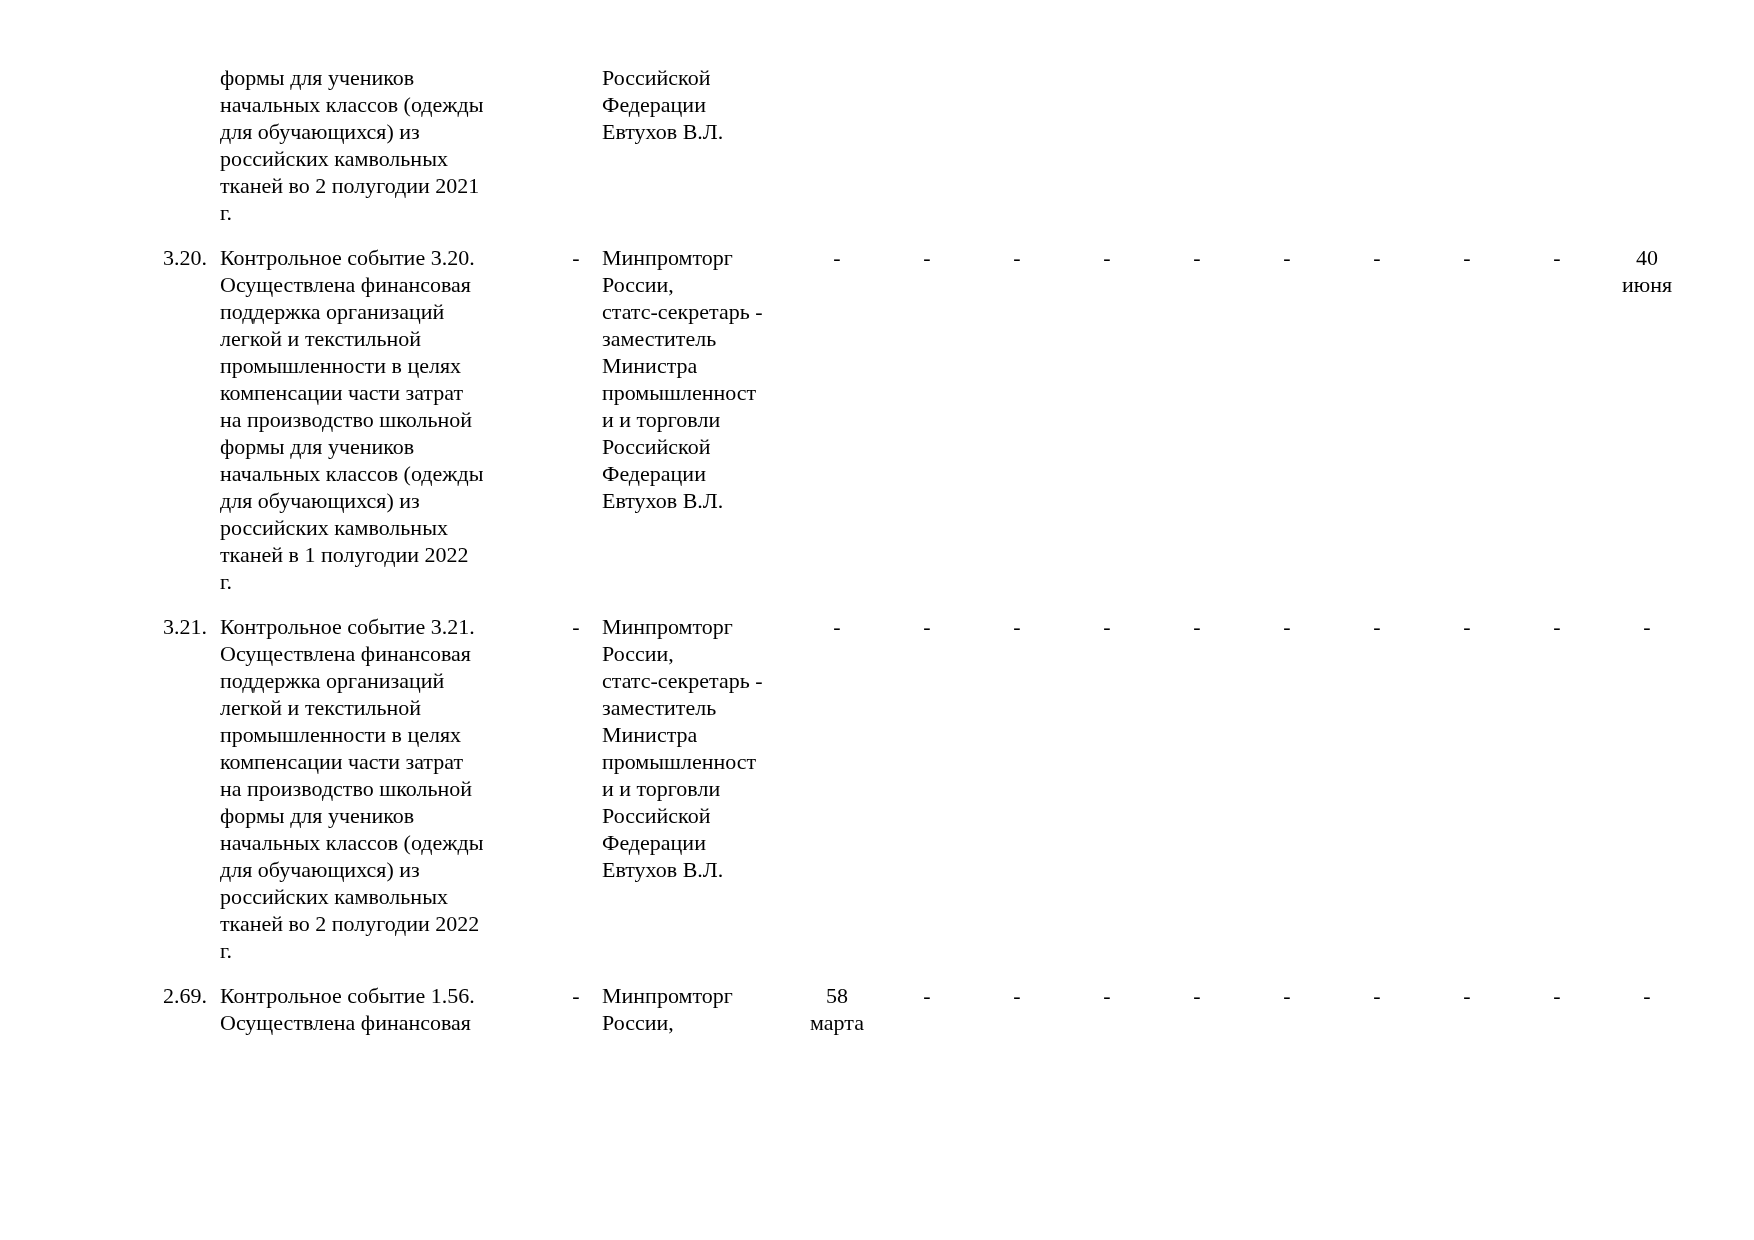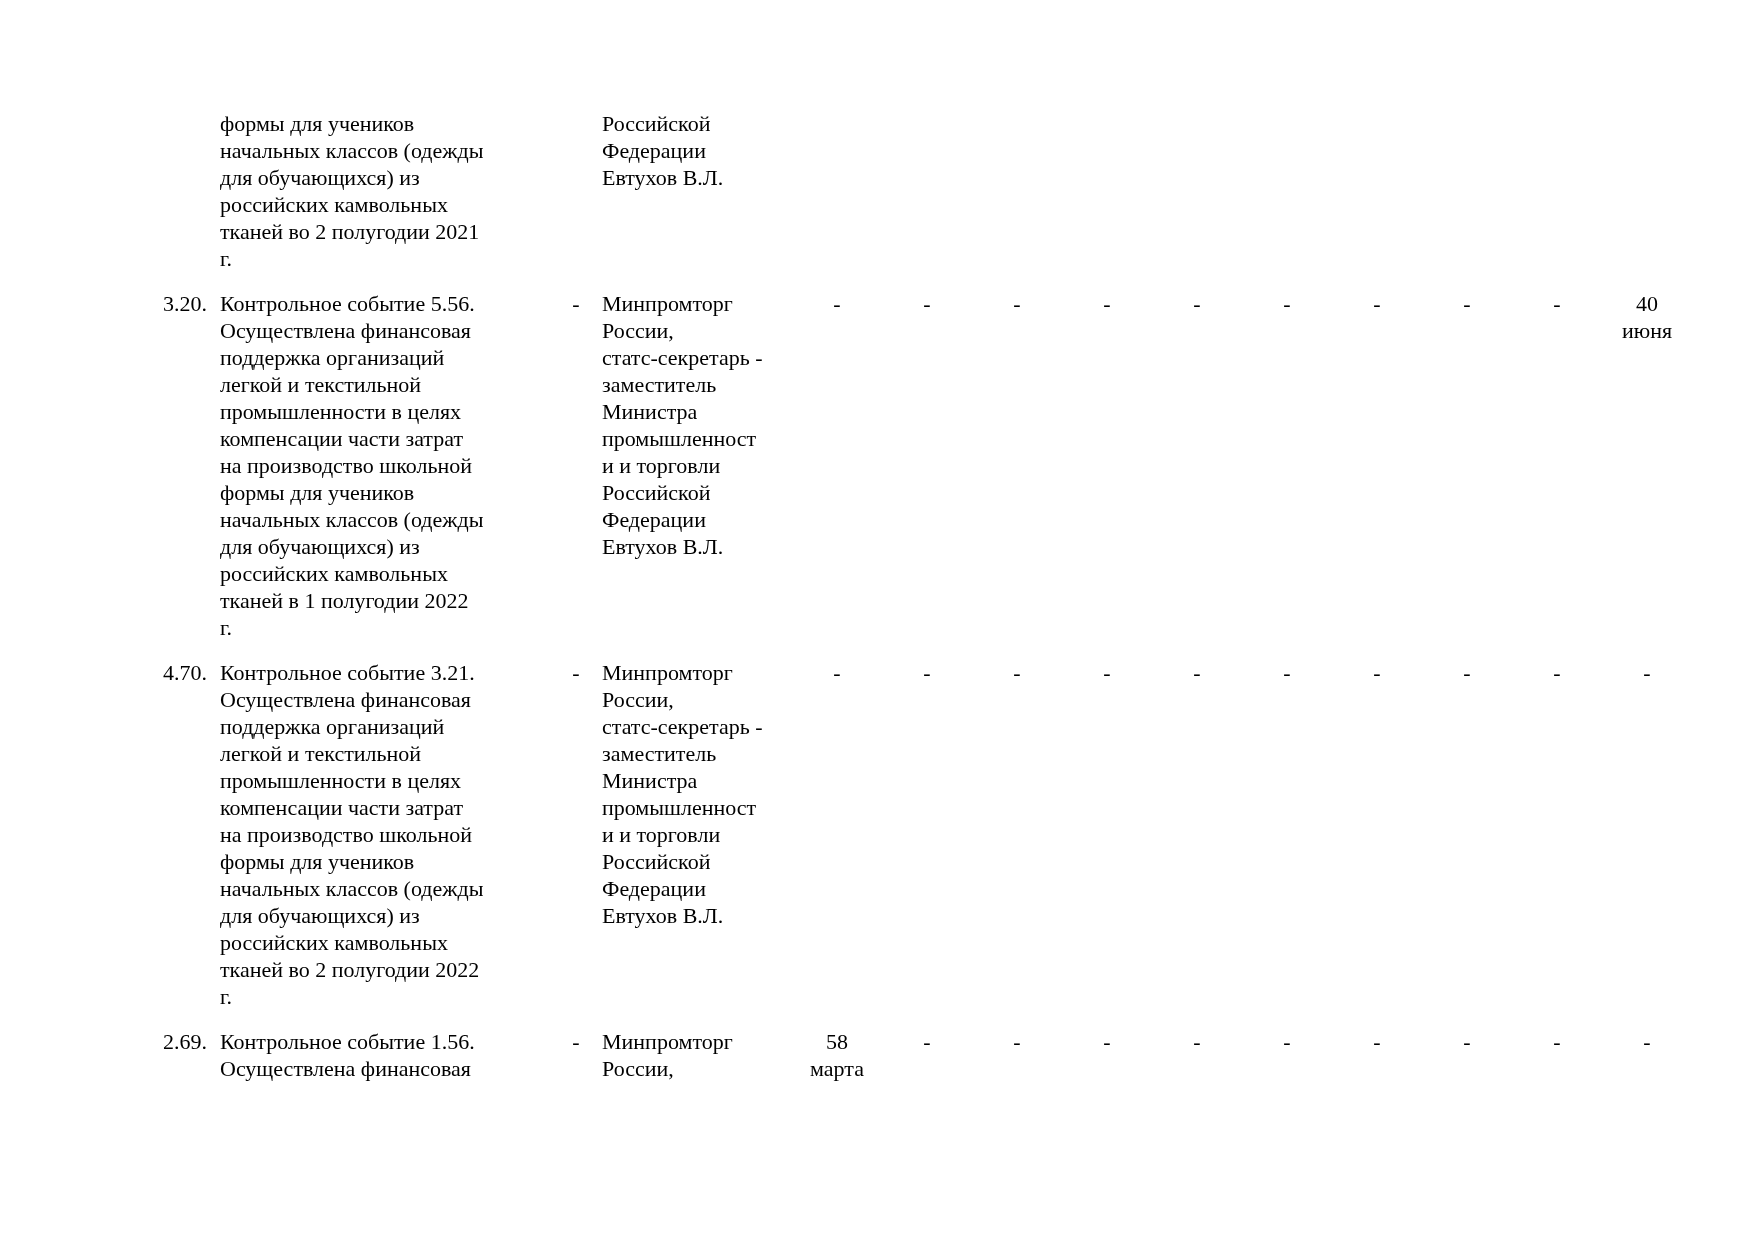--- a/index.html
+++ b/index.html
@@ -7,21 +7,21 @@
   body {
     width: 1754px;
     height: 1240px;
     background: #ffffff;
     color: #000000;
     font-family: "Liberation Serif", "DejaVu Serif", serif;
   }
   .page {
     width: 1754px;
     height: 1160px;
-    padding: 110px 0 0 150px;
+    padding: 64px 0 0 150px;
     overflow: hidden;
   }
   table.doc {
     border-collapse: collapse;
     table-layout: fixed;
     font-size: 22px;
     line-height: 27px;
   }
   table.doc td {
     vertical-align: top;
@@ -75,21 +75,21 @@
       <td class="c-date"></td>
       <td class="c-date"></td>
       <td class="c-date"></td>
       <td class="c-date"></td>
       <td class="c-date"></td>
       <td class="c-date"></td>
     </tr>
 
     <tr>
       <td class="c-num">3.20.</td>
-      <td class="c-desc">Контрольное событие 5.56.
+      <td class="c-desc">Контрольное событие 3.20.
 Осуществлена финансовая
 поддержка организаций
 легкой и текстильной
 промышленности в целях
 компенсации части затрат
 на производство школьной
 формы для учеников
 начальных классов (одежды
 для обучающихся) из
 российских камвольных
@@ -113,21 +113,21 @@
       <td class="c-date">-</td>
       <td class="c-date">-</td>
       <td class="c-date">-</td>
       <td class="c-date">-</td>
       <td class="c-date">-</td>
       <td class="c-date">40
 июня</td>
     </tr>
 
     <tr>
-      <td class="c-num">4.70.</td>
+      <td class="c-num">3.21.</td>
       <td class="c-desc">Контрольное событие 3.21.
 Осуществлена финансовая
 поддержка организаций
 легкой и текстильной
 промышленности в целях
 компенсации части затрат
 на производство школьной
 формы для учеников
 начальных классов (одежды
 для обучающихся) из

